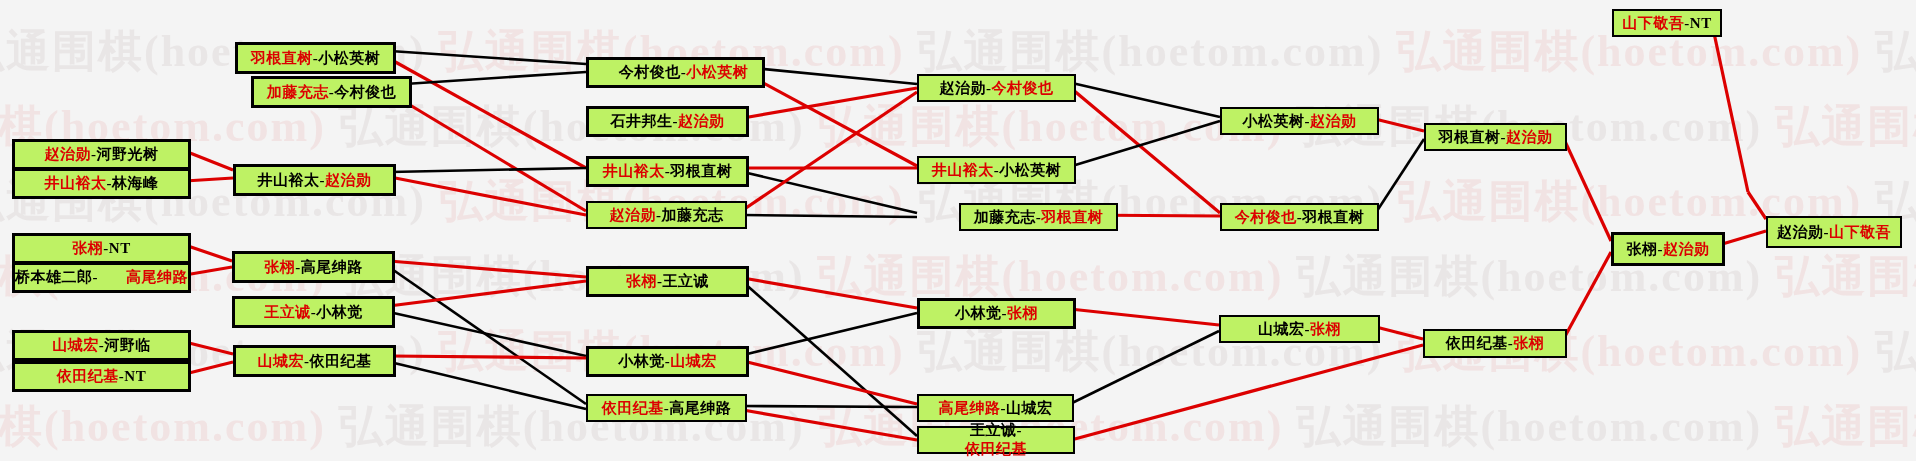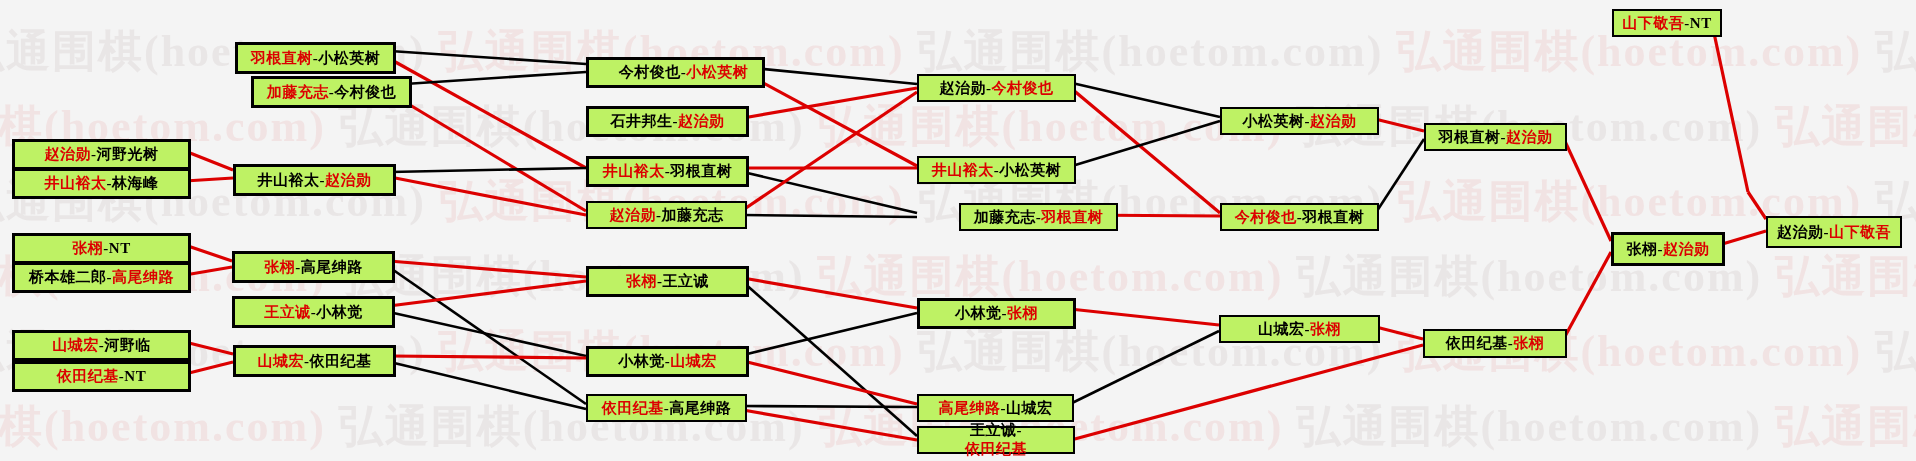--- a/index.html
+++ b/index.html
@@ -82,21 +82,21 @@
         <span class="seg-black">-河野光树</span>
       </div>
       <div class="match" style="left: 12px; top: 168px; width: 173px; height: 25px; border-width: 3px;">
         <span class="seg-red">井山裕太</span>
         <span class="seg-black">-林海峰</span>
       </div>
       <div class="match" style="left: 12px; top: 233px; width: 173px; height: 25px; border-width: 3px;">
         <span class="seg-red">张栩</span>
         <span class="seg-black">-NT</span>
       </div>
-      <div class="match" style="left: 12px; top: 262px; width: 173px; height: 25px; border-width: 3px;">
+      <div class="match" style="left: 12px; top: 262px; width: 173px; height: 25px; border-width: 3px; justify-content: space-between;">
         <span class="seg-black">桥本雄二郎-</span>
         <span class="seg-red">高尾绅路</span>
       </div>
       <div class="match" style="left: 12px; top: 330px; width: 173px; height: 25px; border-width: 3px;">
         <span class="seg-red">山城宏</span>
         <span class="seg-black">-河野临</span>
       </div>
       <div class="match" style="left: 12px; top: 361px; width: 173px; height: 25px; border-width: 3px;">
         <span class="seg-red">依田纪基</span>
         <span class="seg-black">-NT</span>

